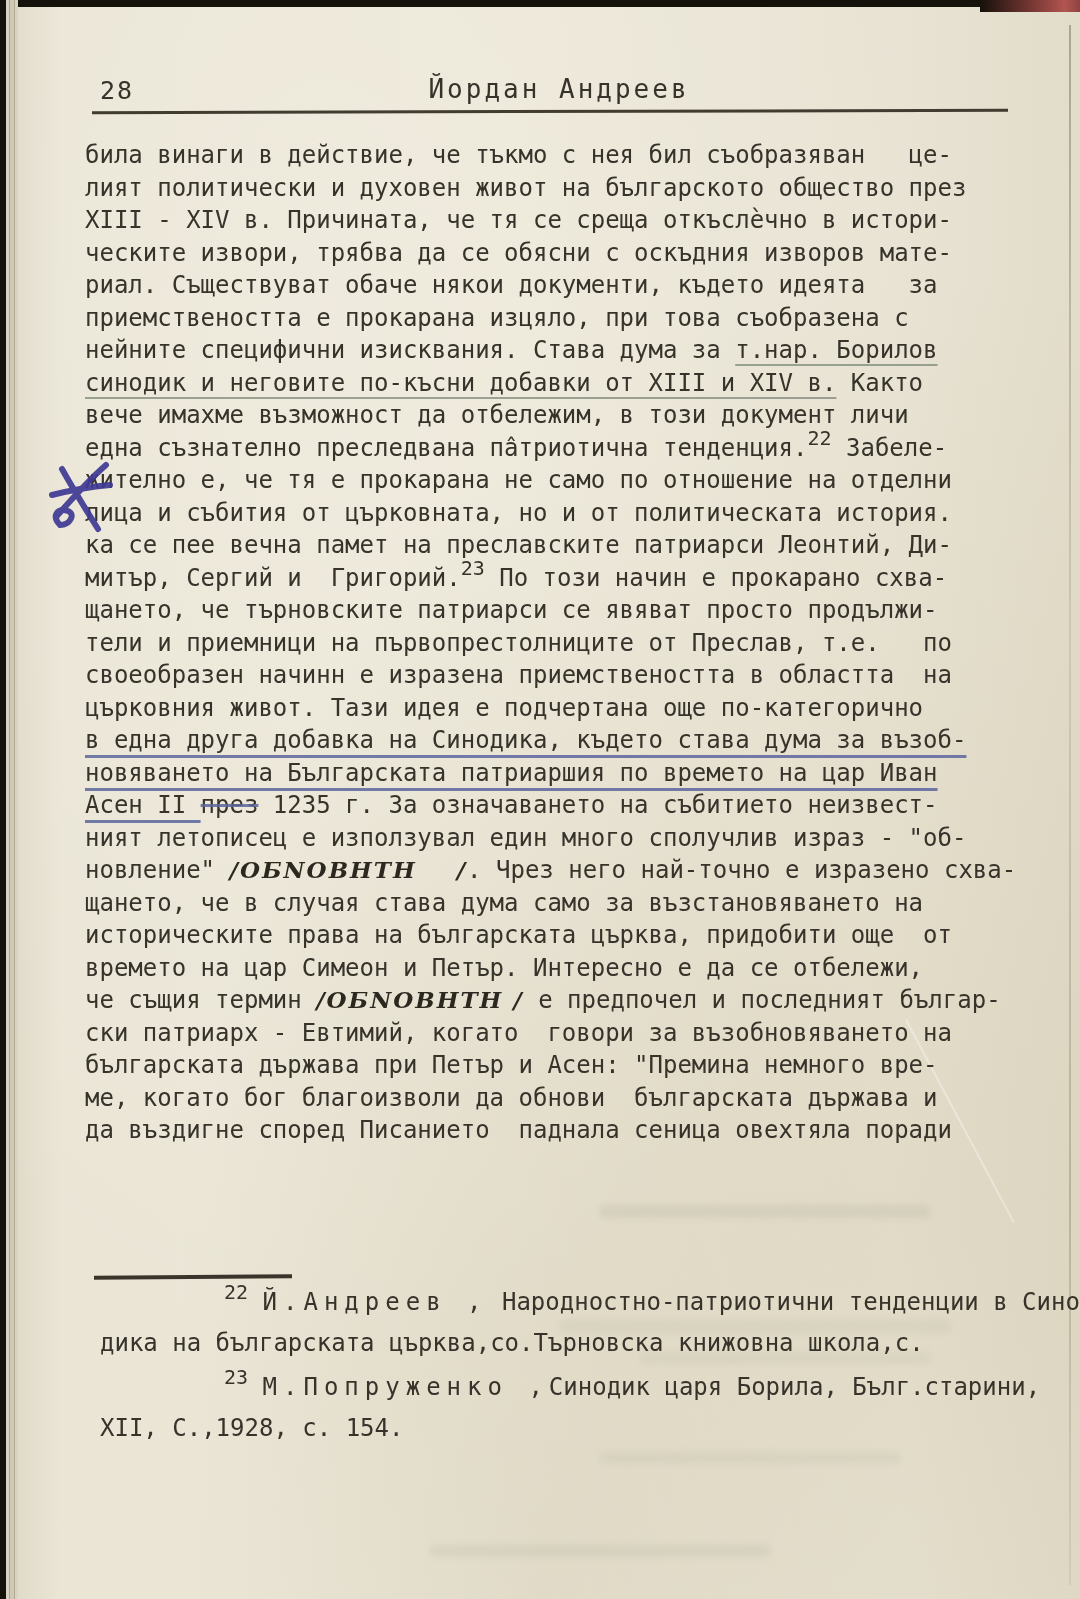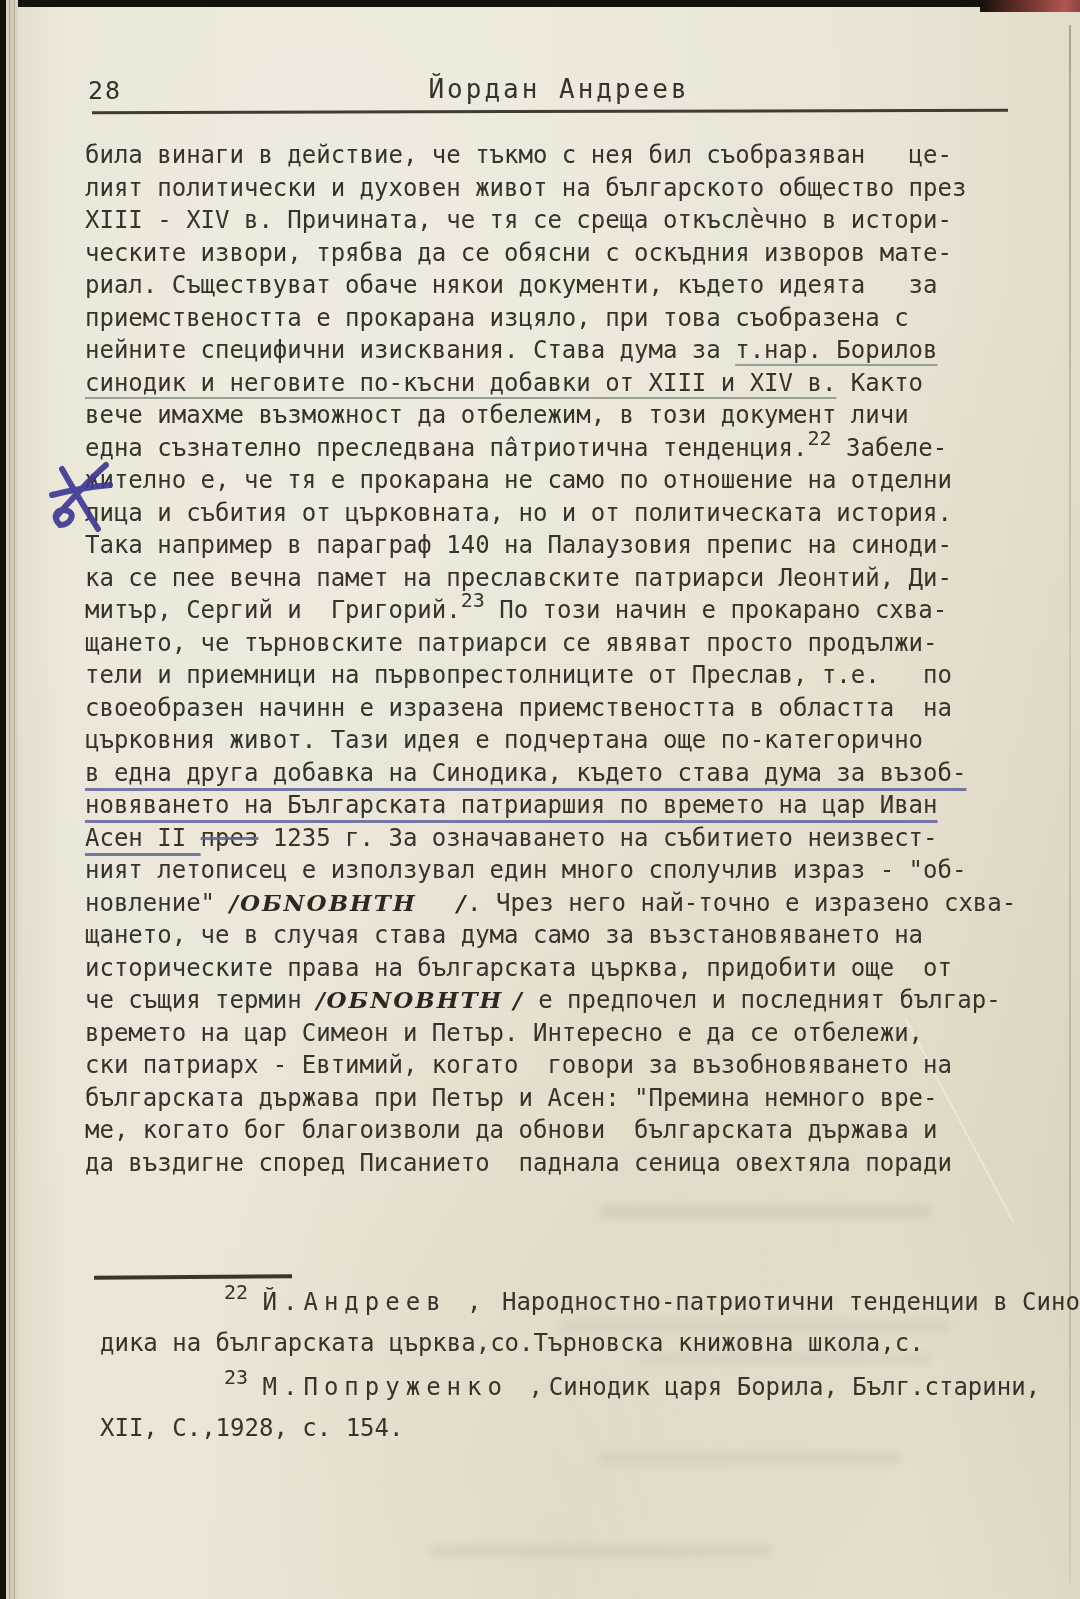--- a/index.html
+++ b/index.html
@@ -19,21 +19,21 @@
   .edge-top-right{position:absolute;top:0;left:980px;width:100px;height:12px;
     background:linear-gradient(90deg,#15110b,#7e3a36 55%,#b25551 85%,#8e4340);}
   .edge-left-dark{position:absolute;top:0;left:0;width:6px;height:1599px;background:#15110b;}
   .edge-left-pages{position:absolute;top:0;left:6px;width:12px;height:1599px;
     background:repeating-linear-gradient(90deg,#d9d3c1 0 3px,#aca58f 3px 4px,#cfc9b6 4px 8px,#b3ab95 8px 9px,#d9d3c1 9px 12px);}
   .edge-right-crease{position:absolute;top:25px;left:1069px;width:2px;height:1560px;
     background:linear-gradient(180deg,rgba(105,95,70,0.45),rgba(105,95,70,0.15) 40%,rgba(105,95,70,0.30) 75%,rgba(105,95,70,0.10));}
   .scratch{position:absolute;left:905px;top:1020px;width:2px;height:230px;
     background:rgba(255,255,255,0.35);transform:rotate(-28deg);transform-origin:top left;}
   
-  .page-number{position:absolute;left:88px;top:76px;font-size:25px;letter-spacing:2px;}
+  .page-number{position:absolute;left:100px;top:76px;font-size:25px;letter-spacing:2px;}
   .running-title{position:absolute;left:0;top:74px;width:1080px;text-align:center;
     font-size:26px;letter-spacing:3px;white-space:pre;margin-left:19px;}
   .header-rule{position:absolute;left:92px;top:110px;width:916px;height:3px;background:#413b30;transform:rotate(-0.15deg);}
   
   .text-block{position:absolute;left:85px;top:139px;width:930px;}
   .tline{white-space:pre;font-size:24px;line-height:32.5px;height:32.5px;}
   .seg-p{}
   .seg-up{text-decoration:underline;text-decoration-thickness:2px;text-underline-offset:6px;
     text-decoration-color:rgba(125,136,122,0.75);}
   .seg-ub{text-decoration:underline;text-decoration-thickness:2.5px;text-underline-offset:7px;
@@ -82,36 +82,35 @@
       <div class="tline"><span class="seg-p">XIII - XIV в. Причината, че тя се среща откъслѐчно в истори-</span></div>
       <div class="tline"><span class="seg-p">ческите извори, трябва да се обясни с оскъдния изворов мате-</span></div>
       <div class="tline"><span class="seg-p">риал. Съществуват обаче някои документи, където идеята   за</span></div>
       <div class="tline"><span class="seg-p">приемствеността е прокарана изцяло, при това съобразена с</span></div>
       <div class="tline"><span class="seg-p">нейните специфични изисквания. Става дума за </span><span class="seg-up">т.нар. Борилов</span></div>
       <div class="tline"><span class="seg-up">синодик и неговите по-късни добавки от XIII и XIV в.</span><span class="seg-p"> Както</span></div>
       <div class="tline"><span class="seg-p">вече имахме възможност да отбележим, в този документ личи</span></div>
       <div class="tline"><span class="seg-p">една съзнателно преследвана па̂триотична тенденция.</span><span class="seg-sup">22</span><span class="seg-p"> Забеле-</span></div>
       <div class="tline"><span class="seg-p">жително е, че тя е прокарана не само по отношение на отделни</span></div>
       <div class="tline"><span class="seg-p">лица и събития от църковната, но и от политическата история.</span></div>
-      <div class="tline"><span class="seg-p">Така например в параграф 140 на Палаузовия препис на синоди-</span></div>
       <div class="tline"><span class="seg-p">ка се пее вечна памет на преславските патриарси Леонтий, Ди-</span></div>
       <div class="tline"><span class="seg-p">митър, Сергий и  Григорий.</span><span class="seg-sup">23</span><span class="seg-p"> По този начин е прокарано схва-</span></div>
       <div class="tline"><span class="seg-p">щането, че търновските патриарси се явяват просто продължи-</span></div>
       <div class="tline"><span class="seg-p">тели и приемници на първопрестолниците от Преслав, т.е.   по</span></div>
       <div class="tline"><span class="seg-p">своеобразен начинн е изразена приемствеността в областта  на</span></div>
       <div class="tline"><span class="seg-p">църковния живот. Тази идея е подчертана още по-категорично</span></div>
       <div class="tline"><span class="seg-ub">в една друга добавка на Синодика, където става дума за възоб-</span></div>
       <div class="tline"><span class="seg-ub">новяването на Българската патриаршия по времето на цар Иван</span></div>
       <div class="tline"><span class="seg-ub">Асен II </span><span class="seg-bstrike">през</span><span class="seg-p"> 1235 г. За означаването на събитието неизвест-</span></div>
       <div class="tline"><span class="seg-p">ният летописец е използувал един много сполучлив израз - "об-</span></div>
       <div class="tline"><span class="seg-p">новление" </span><span class="seg-hand">/ОБNОВНТН    /</span><span class="seg-p">. Чрез него най-точно е изразено схва-</span></div>
       <div class="tline"><span class="seg-p">щането, че в случая става дума само за възстановяването на</span></div>
       <div class="tline"><span class="seg-p">историческите права на българската църква, придобити още  от</span></div>
+      <div class="tline"><span class="seg-p">времето на цар Симеон и Петър. Интересно е да се отбележи,</span></div>
       <div class="tline"><span class="seg-p">че същия термин </span><span class="seg-hand">/ОБNОВНТН /</span><span class="seg-p"> е предпочел и последният българ-</span></div>
-      <div class="tline"><span class="seg-p">времето на цар Симеон и Петър. Интересно е да се отбележи,</span></div>
       <div class="tline"><span class="seg-p">ски патриарх - Евтимий, когато  говори за възобновяването на</span></div>
       <div class="tline"><span class="seg-p">българската държава при Петър и Асен: "Премина немного вре-</span></div>
       <div class="tline"><span class="seg-p">ме, когато бог благоизволи да обнови  българската държава и</span></div>
       <div class="tline"><span class="seg-p">да въздигне според Писанието  паднала сеница овехтяла поради</span></div>
     </div>
 
   <svg class="margin-mark" width="66" height="84" viewBox="0 0 66 84">
     <g fill="none" stroke="#3f3a94" stroke-width="6" stroke-linecap="round" opacity="0.92">
       <path d="M 8 62 C 22 46, 42 24, 58 10"></path>
       <path d="M 14 14 C 24 32, 40 58, 50 74"></path>

